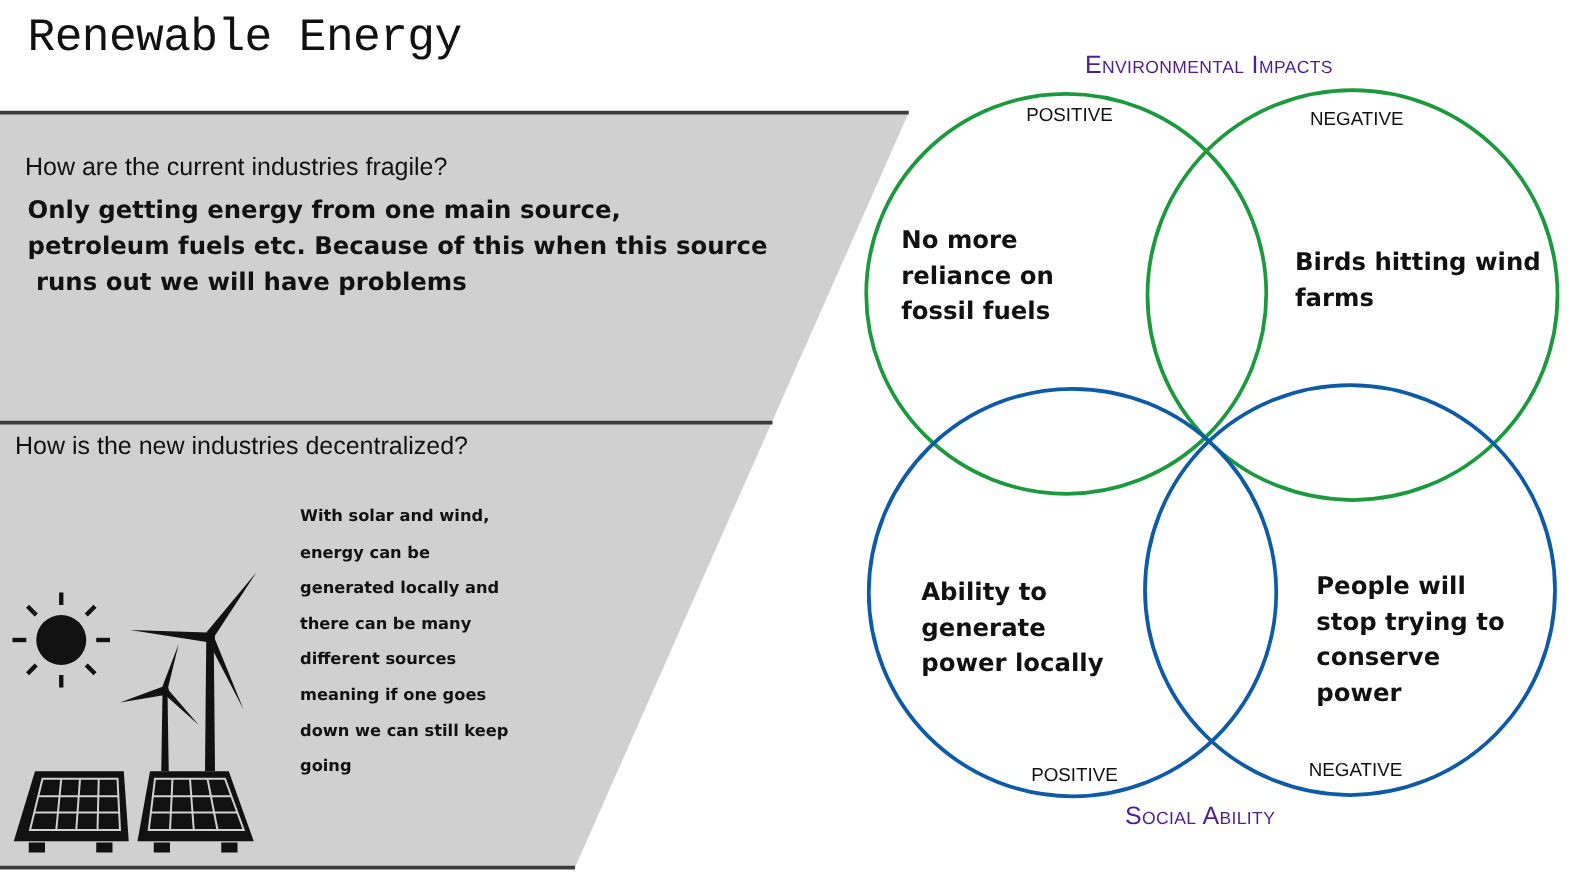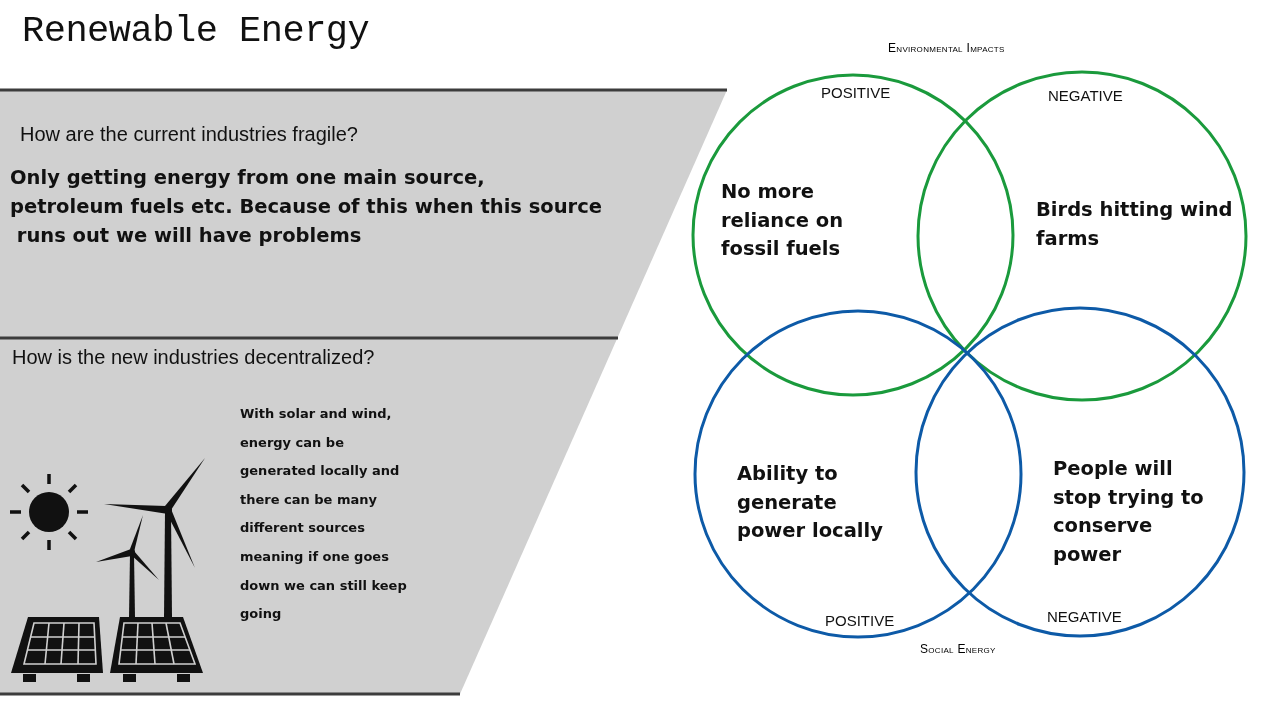--- a/index.html
+++ b/index.html
@@ -5,25 +5,25 @@
     html, body { margin: 0; padding: 0; background: #ffffff; }
     body { width: 1263px; height: 712px; position: relative; overflow: hidden;
            font-family: "DejaVu Sans", sans-serif; color: #111; }
     .abs { position: absolute; }
     #title { left: 22px; top: 10px; font-size: 37px; font-weight: normal; letter-spacing: -0.5px;
              font-family: Liberation Mono, monospace; color: #111; white-space: nowrap; }
     #panel-svg { left: 0; top: 0; }
     .q { font-family: "Liberation Sans", sans-serif; font-size: 20px; color: #111; white-space: nowrap; }
     .ans { font-family: "DejaVu Sans", sans-serif; font-weight: bold; color: #111; }
     #q1 { left: 20px; top: 99px; margin-top: 24px; }
-    #a1 { left: 10px; top: 153px; font-size: 19.5px; line-height: 29px; white-space: pre; margin-top: 10px; }
+    #a1 { left: 22px; top: 153px; font-size: 19.5px; line-height: 29px; white-space: pre; }
     #q2 { left: 12px; top: 346px; }
     #a2 { left: 240px; top: 400px; font-size: 13px; line-height: 28.6px; white-space: pre; }
-    .venn-head { font-family: "Liberation Sans", sans-serif; font-size: 12px; color: #000000;
-                 font-variant: small-caps; white-space: nowrap; letter-spacing: 0.3px; margin-left: 20px; }
+    .venn-head { font-family: "Liberation Sans", sans-serif; font-size: 20px; color: #4c1d95;
+                 font-variant: small-caps; white-space: nowrap; letter-spacing: 0.3px; }
     #env-title { left: 868px; top: 41px; }
     #soc-title { left: 900px; top: 642px; }
     .sub { font-family: "Liberation Sans", sans-serif; font-size: 15px; color: #111; white-space: nowrap; text-align: center; }
     #env-pos { left: 821px; top: 84px; }
     #env-neg { left: 1048px; top: 87px; }
     #soc-pos { left: 825px; top: 612px; }
     #soc-neg { left: 1047px; top: 608px; }
     .vtext { font-family: "DejaVu Sans", sans-serif; font-weight: bold; font-size: 19.5px;
              line-height: 28.5px; white-space: pre; color: #111; }
     #v-env-pos { left: 721px; top: 178px; }
@@ -132,13 +132,13 @@
 
 <div id="v-soc-pos" class="abs vtext">Ability to
 generate
 power locally</div>
 <div id="v-soc-neg" class="abs vtext">People will
 stop trying to
 conserve
 power</div>
 <div id="soc-pos" class="abs sub">POSITIVE</div>
 <div id="soc-neg" class="abs sub">NEGATIVE</div>
-<div id="soc-title" class="abs venn-head">Social Energy</div>
+<div id="soc-title" class="abs venn-head">Social Ability</div>
 
 </body></html>

